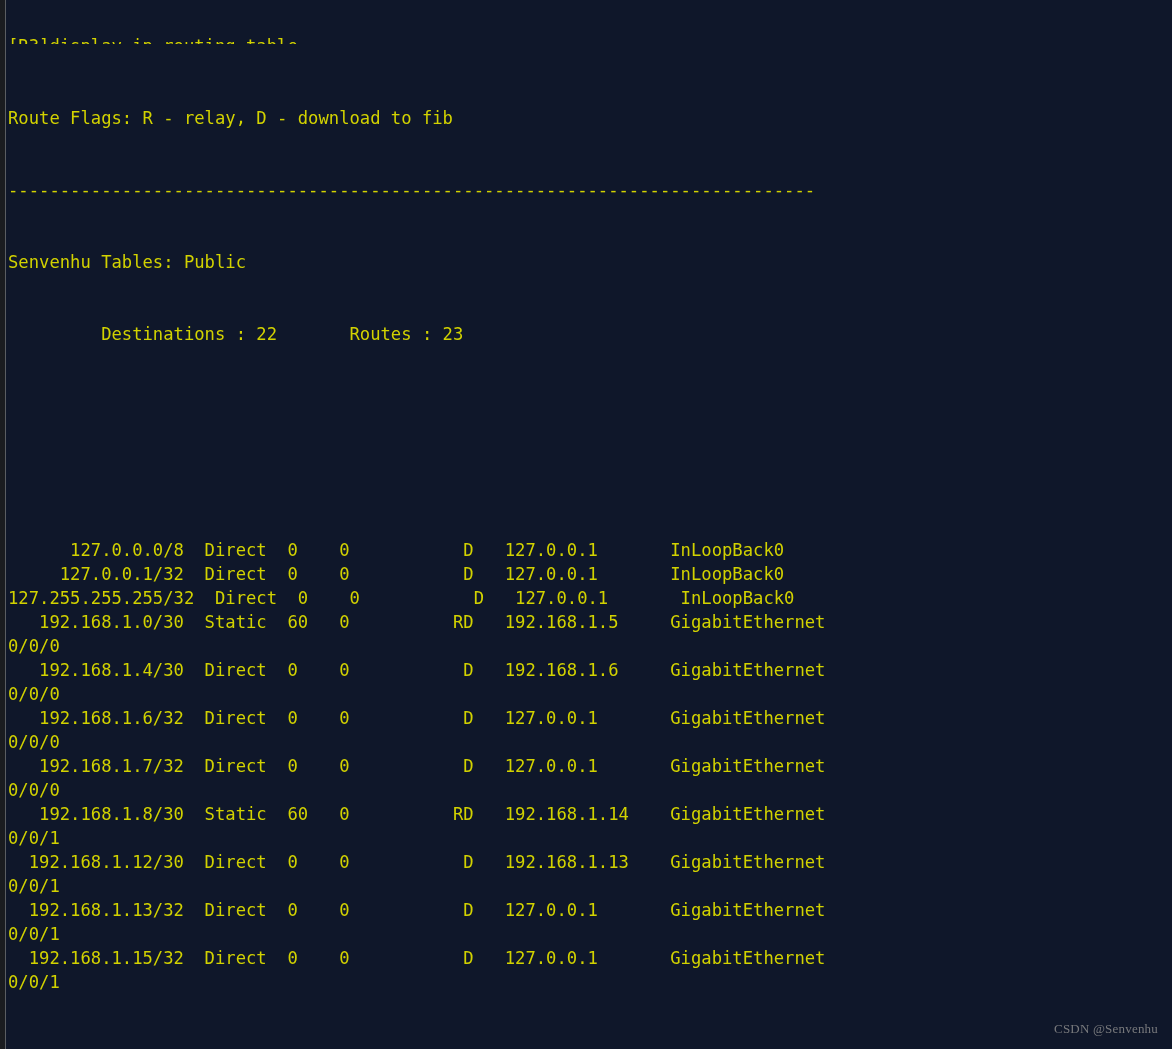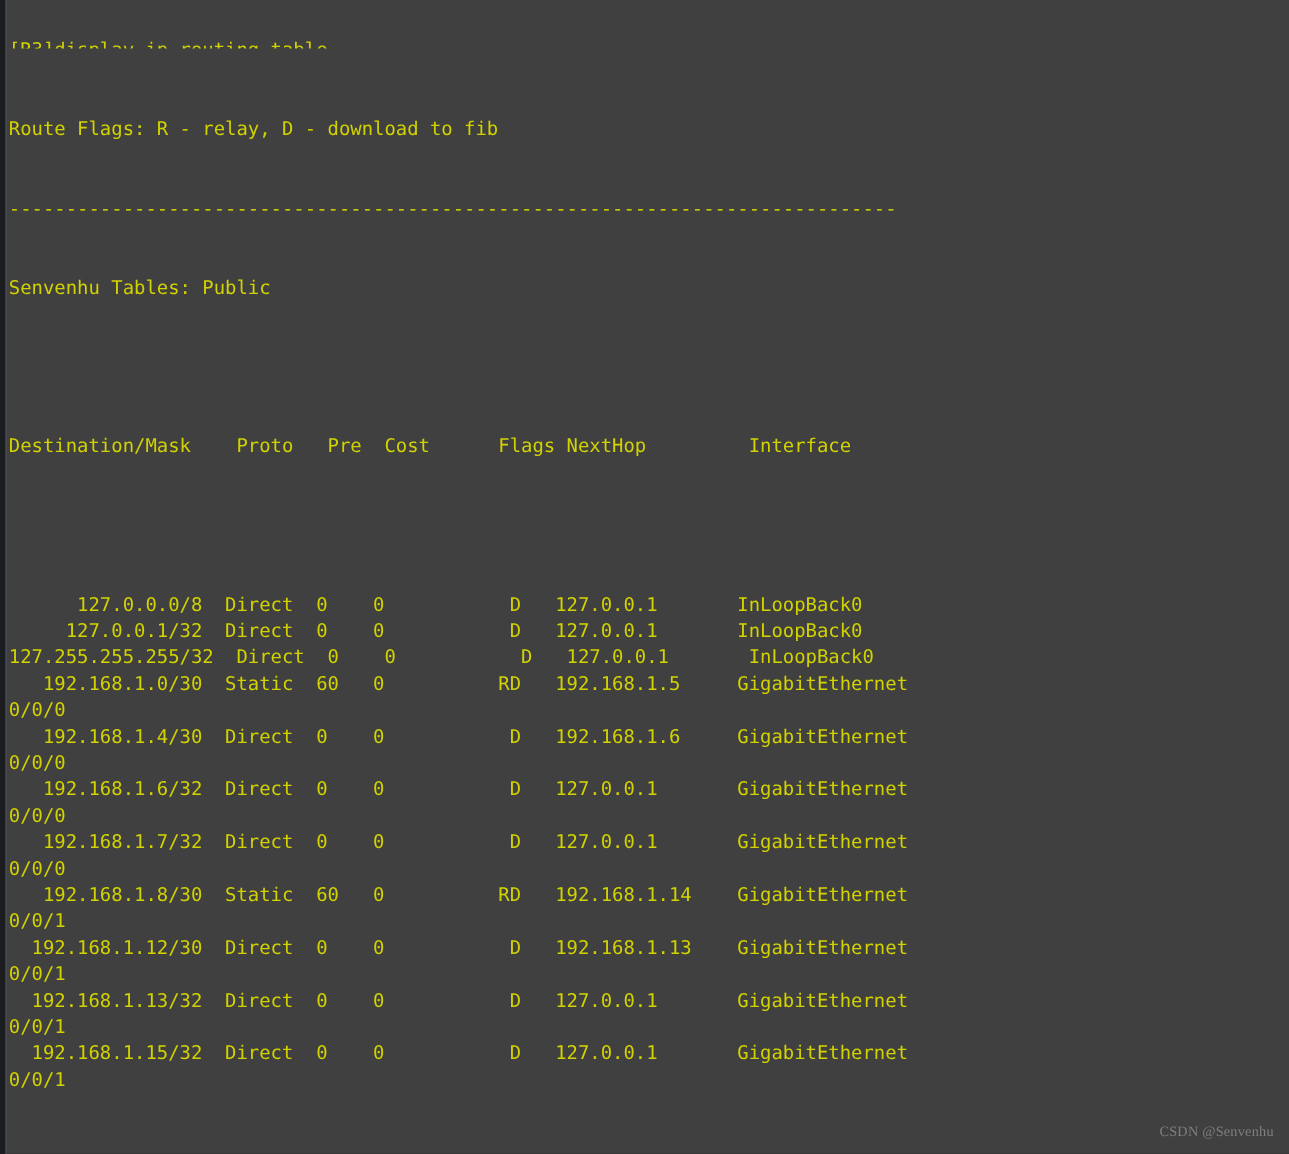--- a/index.html
+++ b/index.html
@@ -5,21 +5,21 @@
 <style>
   html, body {
     margin: 0;
     padding: 0;
     background: #000000;
   }
   #terminal-window {
     position: relative;
     width: 1172px;
     height: 1049px;
-    background: #404040;
+    background: #0f172a;
     overflow: hidden;
     font-family: "DejaVu Sans Mono", "Liberation Mono", monospace;
   }
   
   #left-gutter {
     position: absolute;
     left: 0;
     top: 0;
     width: 6px;
     height: 100%;
@@ -73,21 +73,21 @@
 
 <div id="terminal-window">
 
   <div id="left-gutter"></div>
 
   <div id="console-output">
     <div class="term-line clipped-top">[R3]display ip routing-table</div>
     <div class="term-line">Route Flags: R - relay, D - download to fib</div>
     <div class="term-line">------------------------------------------------------------------------------</div>
     <div class="term-line">Senvenhu Tables: Public</div>
+    <div class="term-line">         Destinations : 22       Routes : 23</div>
     <div class="term-line spacer-line"></div>
-    <div class="term-line">Destination/Mask    Proto   Pre  Cost      Flags NextHop         Interface</div>
     <div class="term-line spacer-line"></div>
     <div id="route-rows"><div class="term-line">      127.0.0.0/8  Direct  0    0           D   127.0.0.1       InLoopBack0</div><div class="term-line">     127.0.0.1/32  Direct  0    0           D   127.0.0.1       InLoopBack0</div><div class="term-line">127.255.255.255/32  Direct  0    0           D   127.0.0.1       InLoopBack0</div><div class="term-line">   192.168.1.0/30  Static  60   0          RD   192.168.1.5     GigabitEthernet</div><div class="term-line">0/0/0</div><div class="term-line">   192.168.1.4/30  Direct  0    0           D   192.168.1.6     GigabitEthernet</div><div class="term-line">0/0/0</div><div class="term-line">   192.168.1.6/32  Direct  0    0           D   127.0.0.1       GigabitEthernet</div><div class="term-line">0/0/0</div><div class="term-line">   192.168.1.7/32  Direct  0    0           D   127.0.0.1       GigabitEthernet</div><div class="term-line">0/0/0</div><div class="term-line">   192.168.1.8/30  Static  60   0          RD   192.168.1.14    GigabitEthernet</div><div class="term-line">0/0/1</div><div class="term-line">  192.168.1.12/30  Direct  0    0           D   192.168.1.13    GigabitEthernet</div><div class="term-line">0/0/1</div><div class="term-line">  192.168.1.13/32  Direct  0    0           D   127.0.0.1       GigabitEthernet</div><div class="term-line">0/0/1</div><div class="term-line">  192.168.1.15/32  Direct  0    0           D   127.0.0.1       GigabitEthernet</div><div class="term-line">0/0/1</div></div>
   </div>
 
   <div id="watermark">CSDN @Senvenhu</div>
 
 </div>
 
 </body></html>

